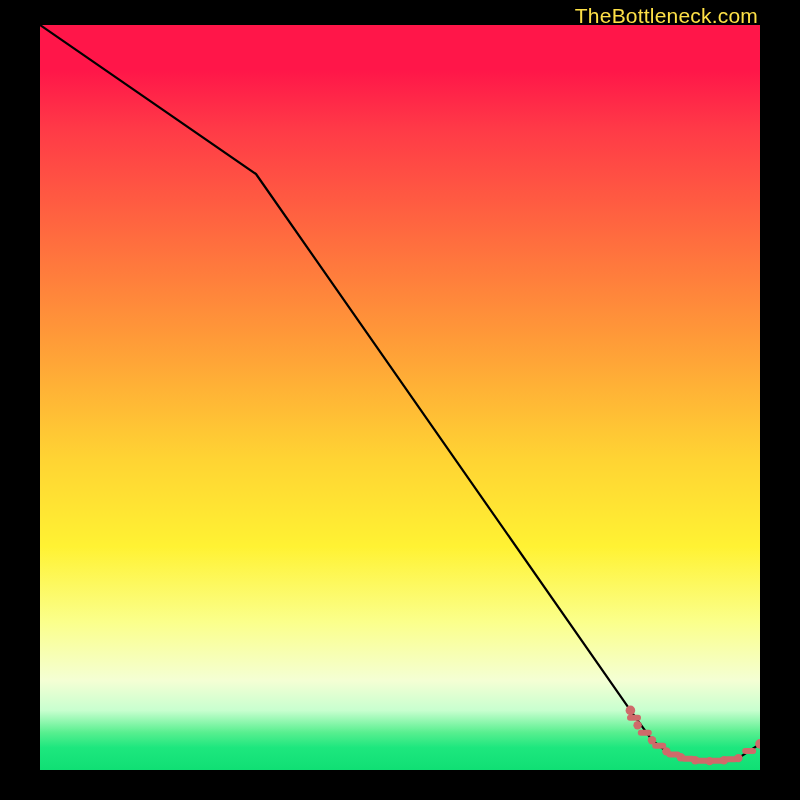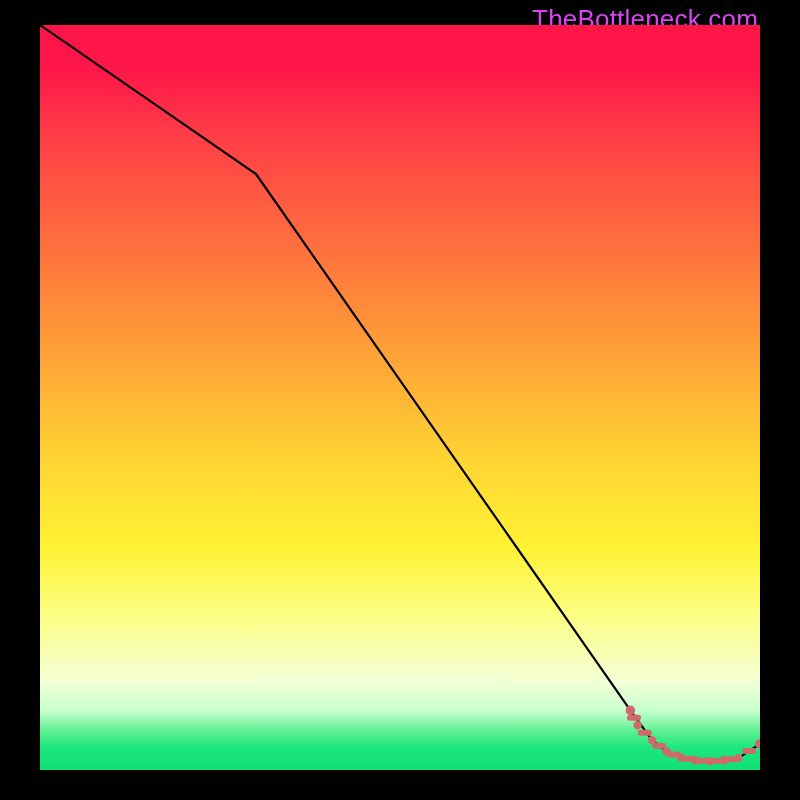--- a/index.html
+++ b/index.html
@@ -49,22 +49,22 @@
     position: absolute;
     inset: 0;
     width: 100%;
     height: 100%;
     pointer-events: none;
   }
   .watermark {
     position: absolute;
     top: 4px;
     right: 42px;
-    color: #d946ef;
-    font-size: 26px;
+    color: #fde047;
+    font-size: 21px;
     letter-spacing: 0.2px;
     user-select: none;
   }
 </style>
 </head>
 <body>
 
 <div class="stage">
   <div class="watermark">TheBottleneck.com</div>
 

